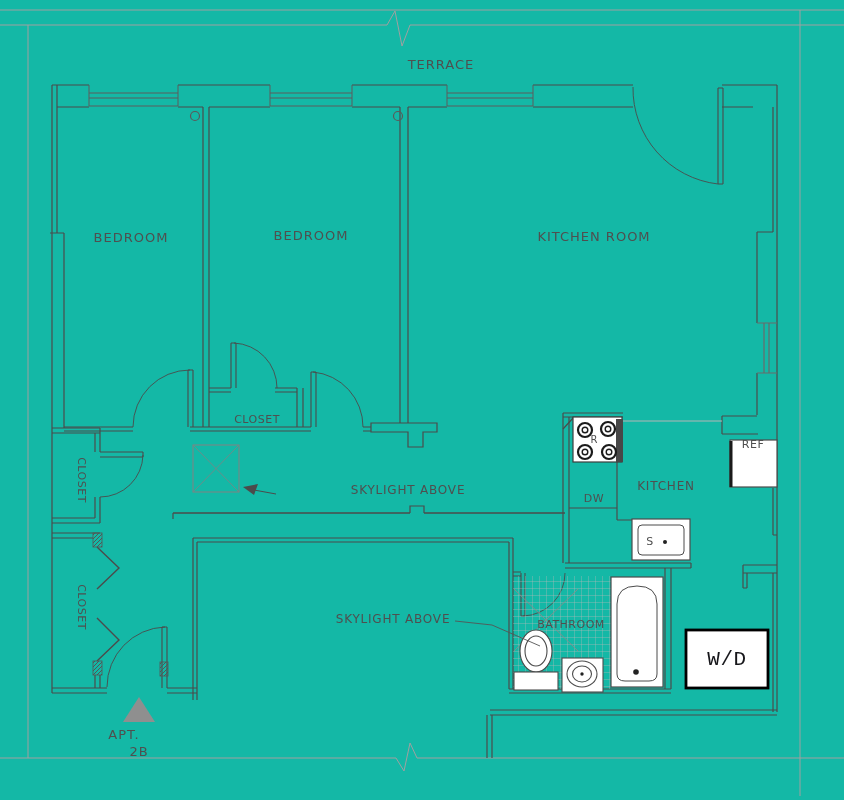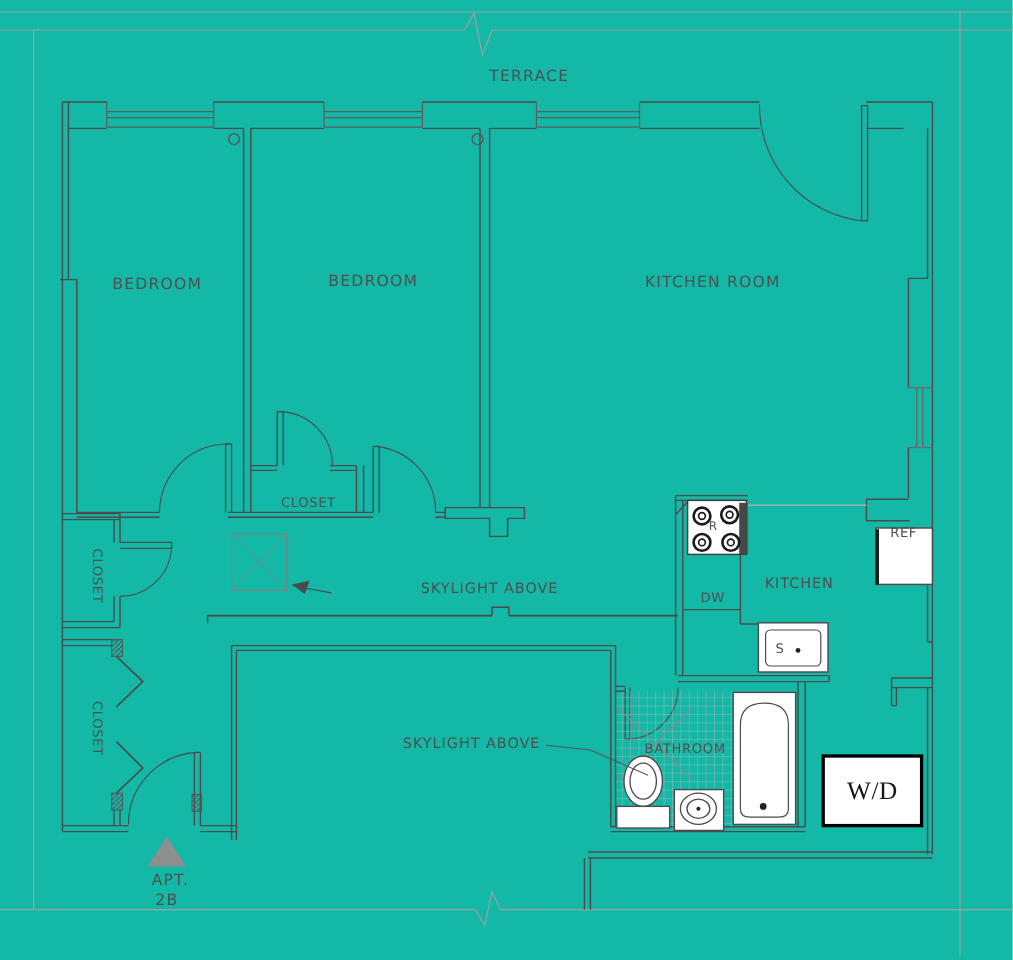--- a/index.html
+++ b/index.html
@@ -5,21 +5,21 @@
   html,body{margin:0;padding:0;background:#fff;}
   #plan{position:relative;width:844px;height:800px;background:#14b8a6;overflow:hidden;
         font-family:"DejaVu Sans", sans-serif;}
   #plan svg{position:absolute;left:0;top:0;}
   .lbl{position:absolute;transform:translate(-50%,-50%);color:#4f4f4f;
        letter-spacing:1px;font-size:13px;white-space:nowrap;line-height:1;
        font-family:"DejaVu Sans", sans-serif;}
   .lbl.small{font-size:11px;letter-spacing:0.5px;}
   .lbl.mid{font-size:12px;letter-spacing:0.8px;}
   .lbl.vert{transform:translate(-50%,-50%) rotate(90deg);}
-  .lbl.wd{font-family:Liberation Serif, serif;font-size:21px;color:#16161a;
+  .lbl.wd{font-family:Liberation Mono, monospace;font-size:21px;color:#16161a;
           letter-spacing:0.5px;text-align:center;}
   .lbl.tiny{font-size:10px;letter-spacing:0;}
 </style>
 </head>
 <body>
 
 <div id="plan">
 <svg width="844" height="800" viewBox="0 0 844 800">
   <defs>
     <pattern id="tile" width="7" height="7" patternUnits="userSpaceOnUse">
@@ -219,15 +219,15 @@
   <div class="lbl small vert" style="left:81px;top:607px">CLOSET</div>
   <div class="lbl mid" style="left:408px;top:490px">SKYLIGHT ABOVE</div>
   <div class="lbl mid" style="left:393px;top:619px">SKYLIGHT ABOVE</div>
   <div class="lbl mid" style="left:666px;top:486px">KITCHEN</div>
   <div class="lbl small" style="left:594px;top:498px">DW</div>
   <div class="lbl tiny" style="left:594px;top:440px">R</div>
   <div class="lbl small" style="left:753px;top:444px">REF</div>
   <div class="lbl small" style="left:650px;top:541px">S</div>
   <div class="lbl small" style="left:571px;top:624px">BATHROOM</div>
   <div class="lbl wd" style="left:727px;top:659px">W/D</div>
-  <div class="lbl" style="left:142px;top:734px">APT.</div>
+  <div class="lbl" style="left:124px;top:734px">APT.</div>
   <div class="lbl" style="left:139px;top:751px">2B</div>
 </div>
 
 </body></html>

